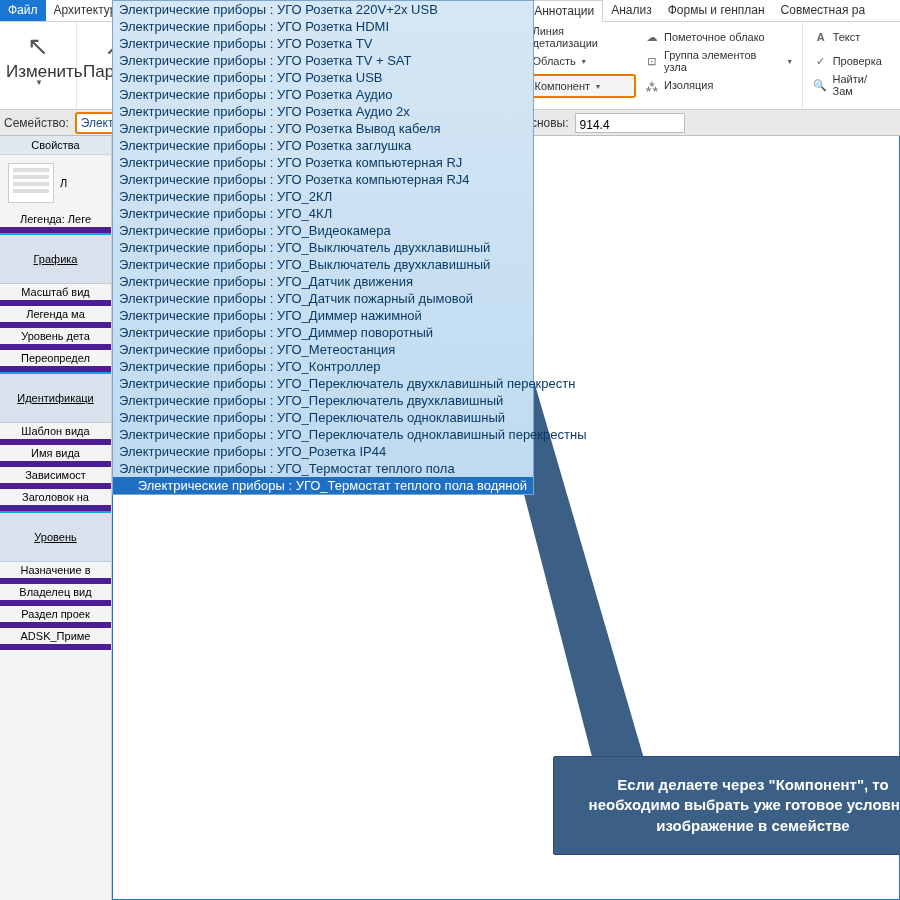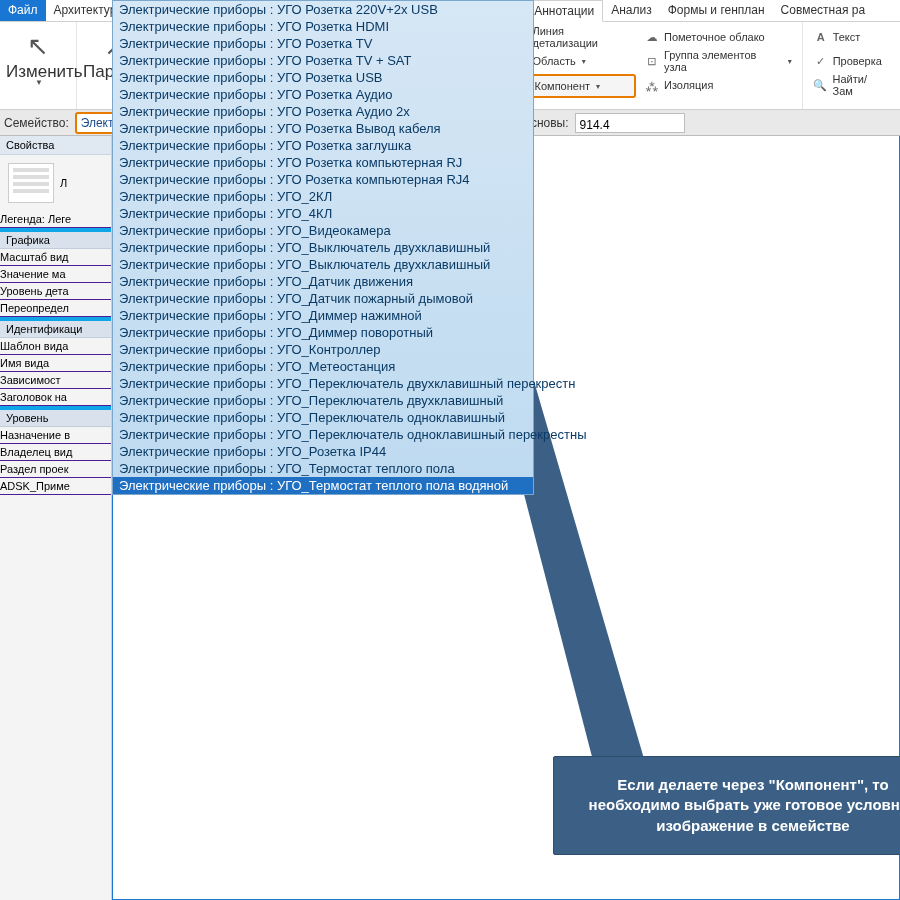--- a/index.html
+++ b/index.html
@@ -123,46 +123,48 @@
   .content {
     display: flex;
     height: calc(900px - 22px - 88px - 26px);
   }
   .props-panel {
     width: 112px;
     background: #f4f4f4;
     border-right: 1px solid #d0d0d0;
     font-size: 11px;
     overflow:hidden;
+    text-align:center;
   }
   .props-head {
     background: #e0e9f2;
     padding: 3px 6px;
     border-bottom: 1px solid #c9d6e4;
   }
   .props-thumb {
     padding: 8px;
     display:flex;
     align-items:center;
     gap:6px;
   }
   .thumb {
     width: 46px; height: 40px; background:#fff; border:1px solid #ccc;
     display:flex; flex-direction:column; gap:3px; padding:4px;
   }
   .thumb div { height:4px; background:#ddd; }
   .section-h {
     background:#d9e2ec;
-    padding:2px 6px;
-    border-top:4px solid #0ea5e9;
+    padding:18px 6px;
+    border-top:2px solid #0ea5e9;
     border-bottom:1px solid #c0cddb;
+    text-decoration:underline;
   }
   .row {
     padding:2px 0;
-    border-bottom:1px solid #4c1d95;
+    border-bottom:6px solid #4c1d95;
     white-space:nowrap;
     overflow:hidden;
   }
   .canvas {
     flex:1;
     background:#fff;
     position:relative;
     border:1px solid #1976d2;
     border-top:none;
   }
@@ -178,20 +180,21 @@
   }
   .dropdown-list .item {
     padding: 1px 6px;
     color: #0a3b66;
     white-space:nowrap;
     cursor:default;
   }
   .dropdown-list .item.sel {
     background:#1f6fc2;
     color:#fff;
+    text-align:right;
   }
   .callout {
     position:absolute;
     left:440px;
     top:620px;
     width:400px;
     background:#3b5f85;
     color:#fff;
     padding:18px 22px;
     font-size:15px;
@@ -367,21 +370,21 @@
           <div></div>
           <div></div>
           <div></div>
           <div></div>
         </div>
       <span>Л</span>
     </div>
     <div class="row">Легенда: Леге</div>
     <div class="section-h">Графика</div>
     <div class="row">Масштаб вид</div>
-    <div class="row">Значение ма</div>
+    <div class="row">Легенда ма</div>
     <div class="row">Уровень дета</div>
     <div class="row">Переопредел</div>
     <div class="section-h">Идентификаци</div>
     <div class="row">Шаблон вида</div>
     <div class="row">Имя вида</div>
     <div class="row">Зависимост</div>
     <div class="row">Заголовок на</div>
     <div class="section-h">Уровень</div>
     <div class="row">Назначение в</div>
     <div class="row">Владелец вид</div>
@@ -409,22 +412,22 @@
       <div class="item">Электрические приборы : УГО Розетка компьютерная RJ4</div>
       <div class="item">Электрические приборы : УГО_2КЛ</div>
       <div class="item">Электрические приборы : УГО_4КЛ</div>
       <div class="item">Электрические приборы : УГО_Видеокамера</div>
       <div class="item">Электрические приборы : УГО_Выключатель двухклавишный</div>
       <div class="item">Электрические приборы : УГО_Выключатель двухклавишный</div>
       <div class="item">Электрические приборы : УГО_Датчик движения</div>
       <div class="item">Электрические приборы : УГО_Датчик пожарный дымовой</div>
       <div class="item">Электрические приборы : УГО_Диммер нажимной</div>
       <div class="item">Электрические приборы : УГО_Диммер поворотный</div>
+      <div class="item">Электрические приборы : УГО_Метеостанция</div>
       <div class="item">Электрические приборы : УГО_Контроллер</div>
-      <div class="item">Электрические приборы : УГО_Метеостанция</div>
       <div class="item">Электрические приборы : УГО_Переключатель двухклавишный перекрестн</div>
       <div class="item">Электрические приборы : УГО_Переключатель двухклавишный</div>
       <div class="item">Электрические приборы : УГО_Переключатель одноклавишный</div>
       <div class="item">Электрические приборы : УГО_Переключатель одноклавишный перекрестны</div>
       <div class="item">Электрические приборы : УГО_Розетка IP44</div>
       <div class="item">Электрические приборы : УГО_Термостат теплого пола</div>
       <div class="item sel">Электрические приборы : УГО_Термостат теплого пола водяной</div>
     </div>
 </div>
 

